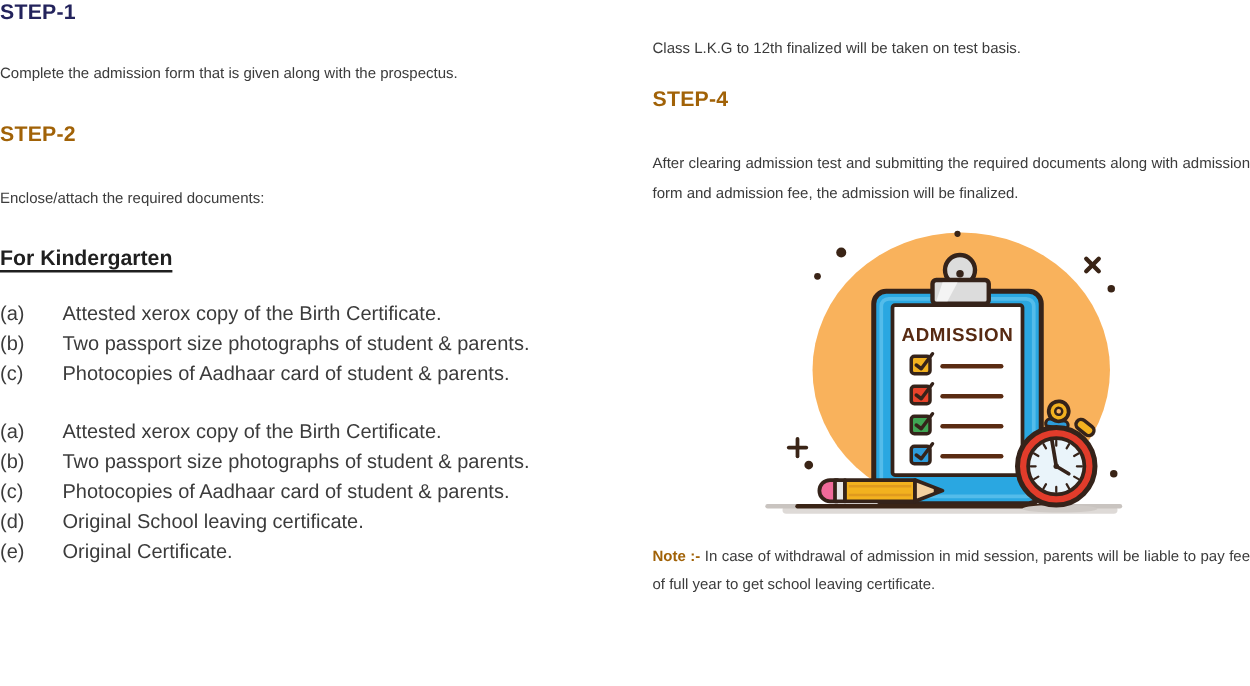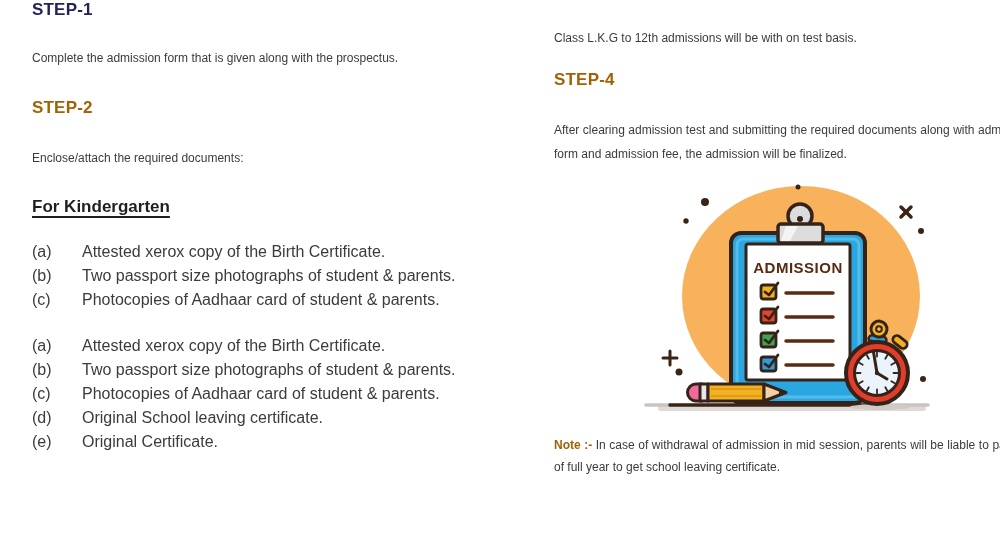--- a/index.html
+++ b/index.html
@@ -1,18 +1,18 @@
 <!DOCTYPE html>
 <html><head>
 <meta charset="utf-8">
 <style>
   html,body{margin:0;padding:0;background:#ffffff;}
   body{width:1000px;height:549px;overflow:hidden;
        font-family:"Liberation Sans",sans-serif;color:#3B3B3B;}
-  .page{display:grid;grid-template-columns:500px 478px;column-gap:22px;padding-left:32px;}
+  .page{display:grid;grid-template-columns:500px 478px;column-gap:22px;}
   p{margin:0;font-size:12px;line-height:24px;}
   .justify{text-align:justify;}
   .step-head{margin:0;font-size:17px;line-height:20px;font-weight:700;letter-spacing:.2px;}
   .navy{color:#23235C;}
   .maroon{color:#a16207;}
   .sub-head{margin:0;font-size:17px;line-height:22px;font-weight:700;color:#1F1F1F;
             text-decoration:underline;text-decoration-thickness:1.5px;text-underline-offset:4px;}
   .doc-list{margin:22px 0 0;}
   .li{display:flex;font-size:16px;line-height:24px;}
   .letter{flex:0 0 50px;width:50px;} .mt16{margin-top:16px;}
@@ -68,21 +68,21 @@
         <span>Original School leaving certificate.</span>
       </div>
       <div class="li">
         <span class="letter">(e)</span>
         <span>Original Certificate.</span>
       </div>
     </div>
   </div>
 
   <div class="col">
-    <p class="mt26">Class L.K.G to 12th admissions will be with on test basis.</p>
+    <p class="mt26">Class L.K.G to 12th finalized will be taken on test basis.</p>
 
     <h3 class="step-head maroon mt24">STEP-4</h3>
     <p class="mt28 justify">After clearing admission test and submitting the required documents along with admission form and admission fee, the admission will be finalized.</p>
 
     <svg class="illustration" width="330" height="242" viewBox="0 0 330 242" aria-hidden="true">
 
       <ellipse cx="173" cy="120" rx="119" ry="110" fill="#F9B25C"></ellipse>
 
       <g fill="#3A2416" stroke="none">
         <circle cx="77" cy="26" r="4"></circle>

